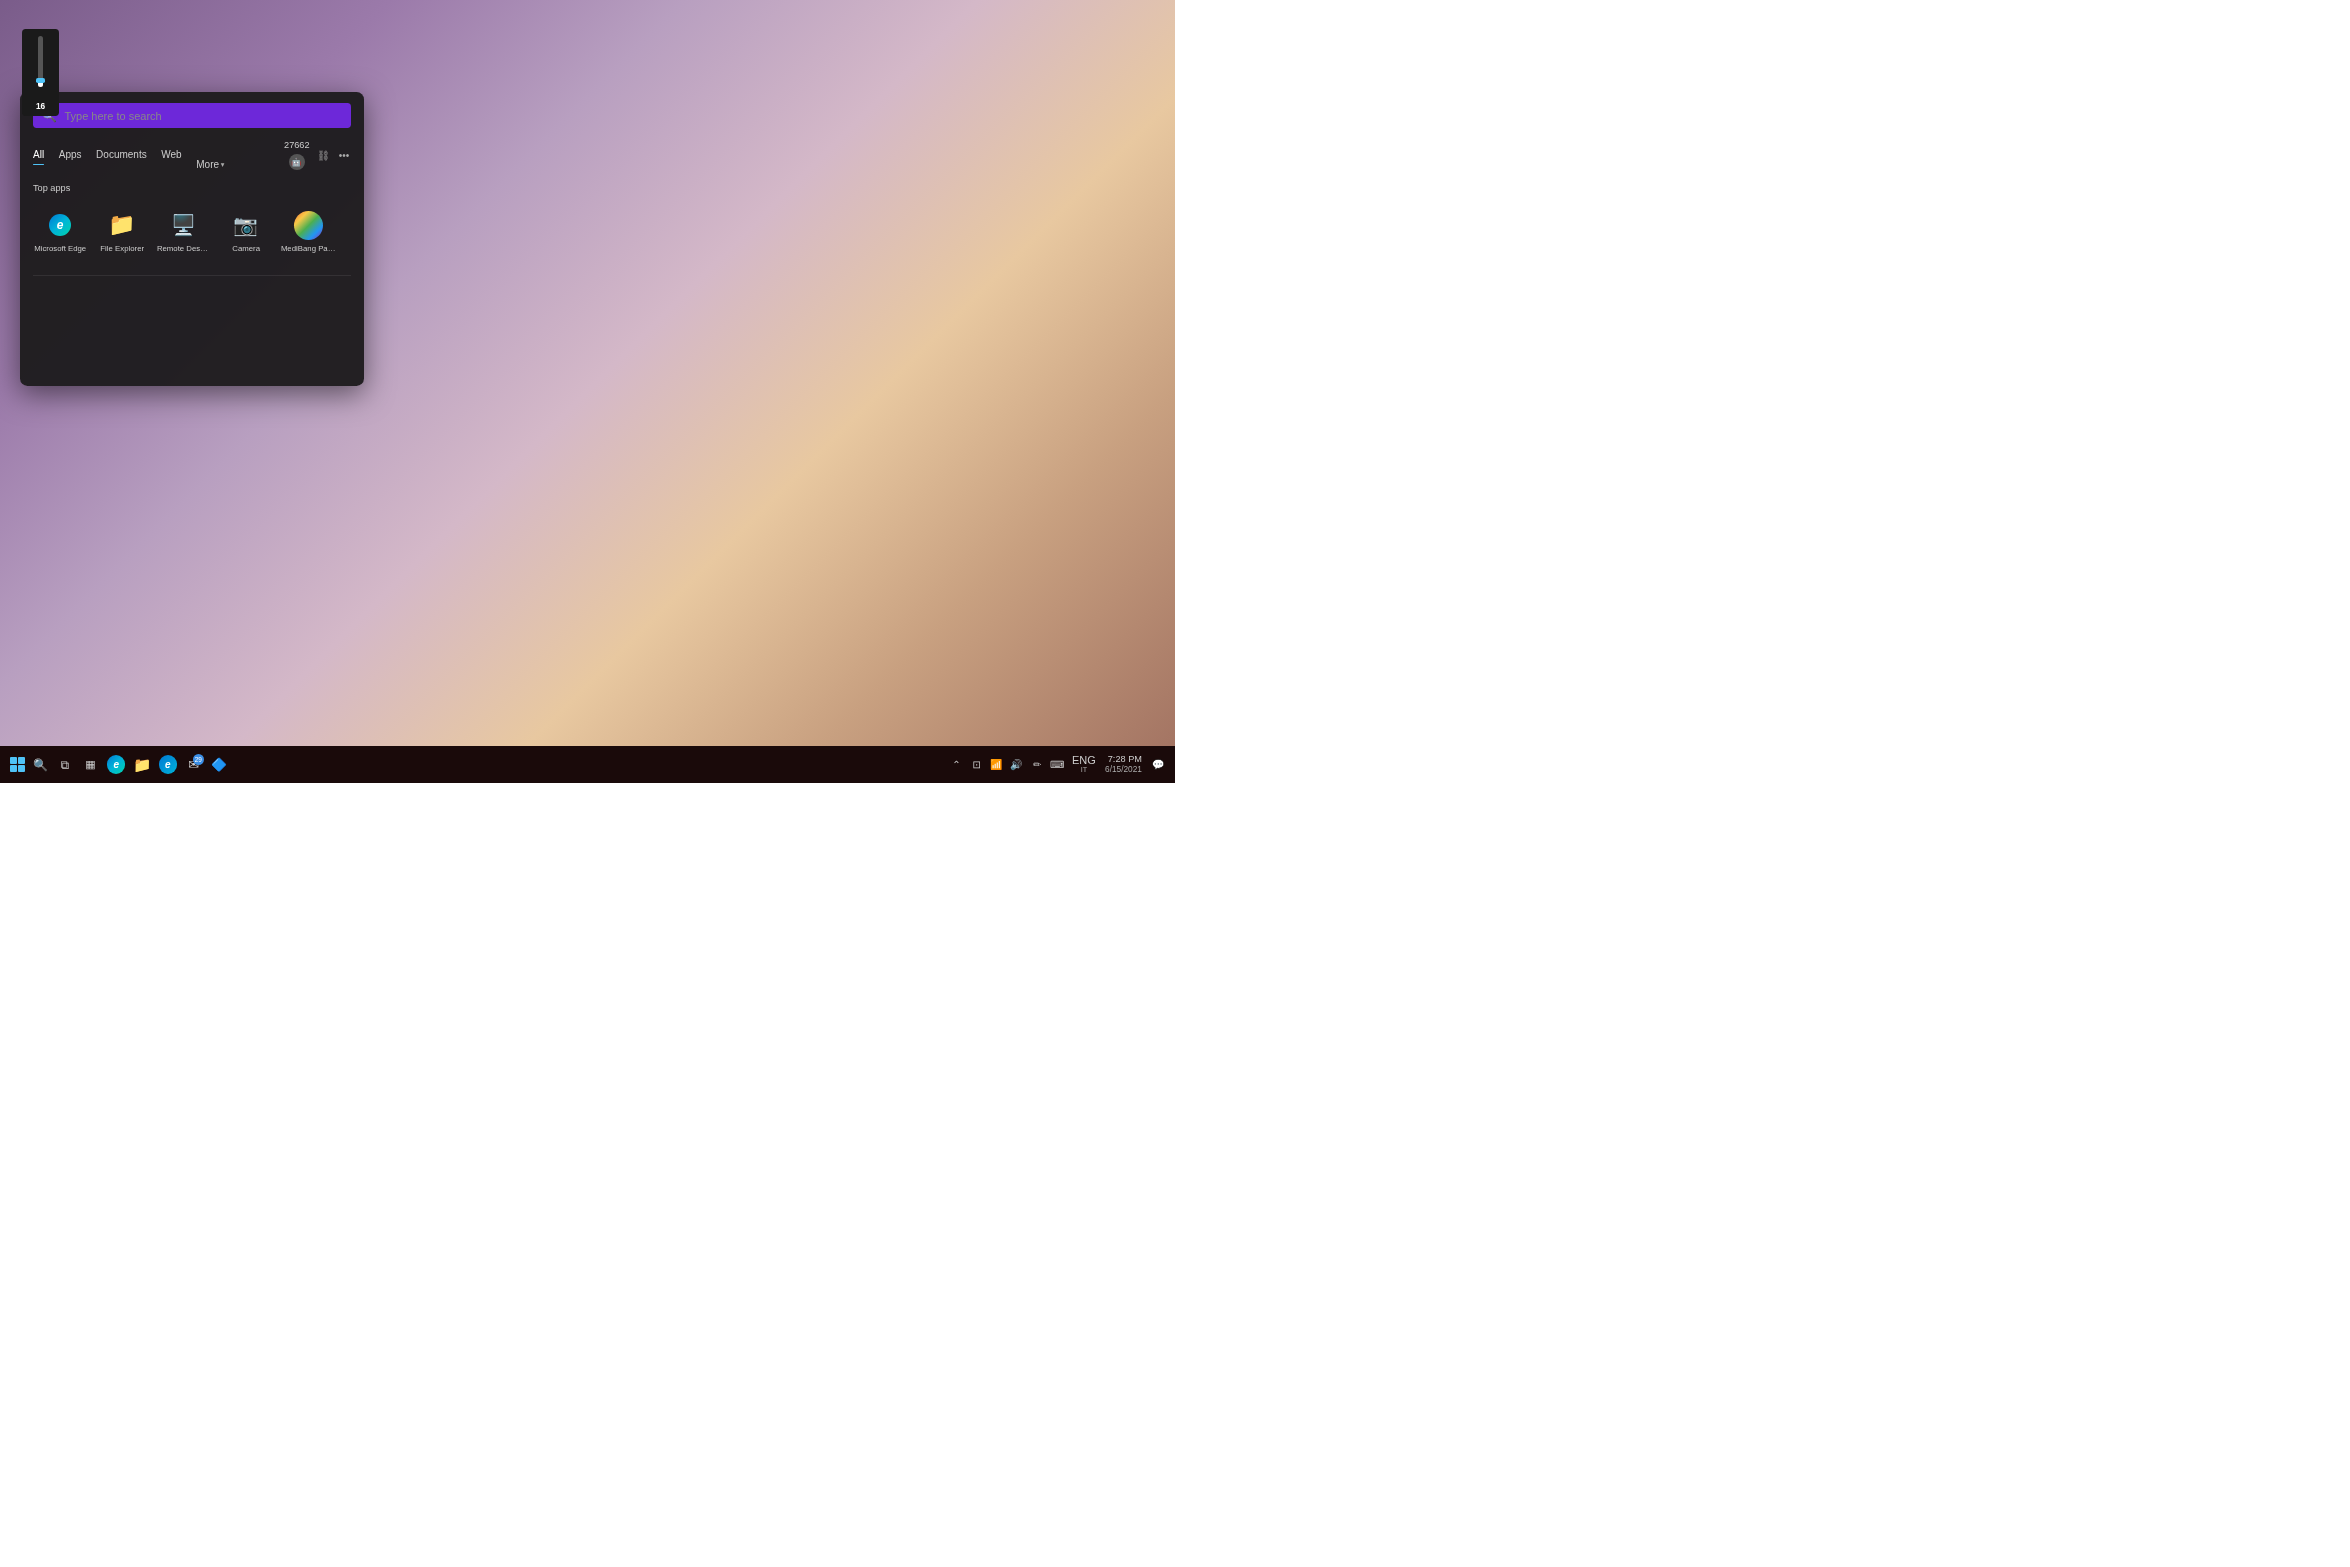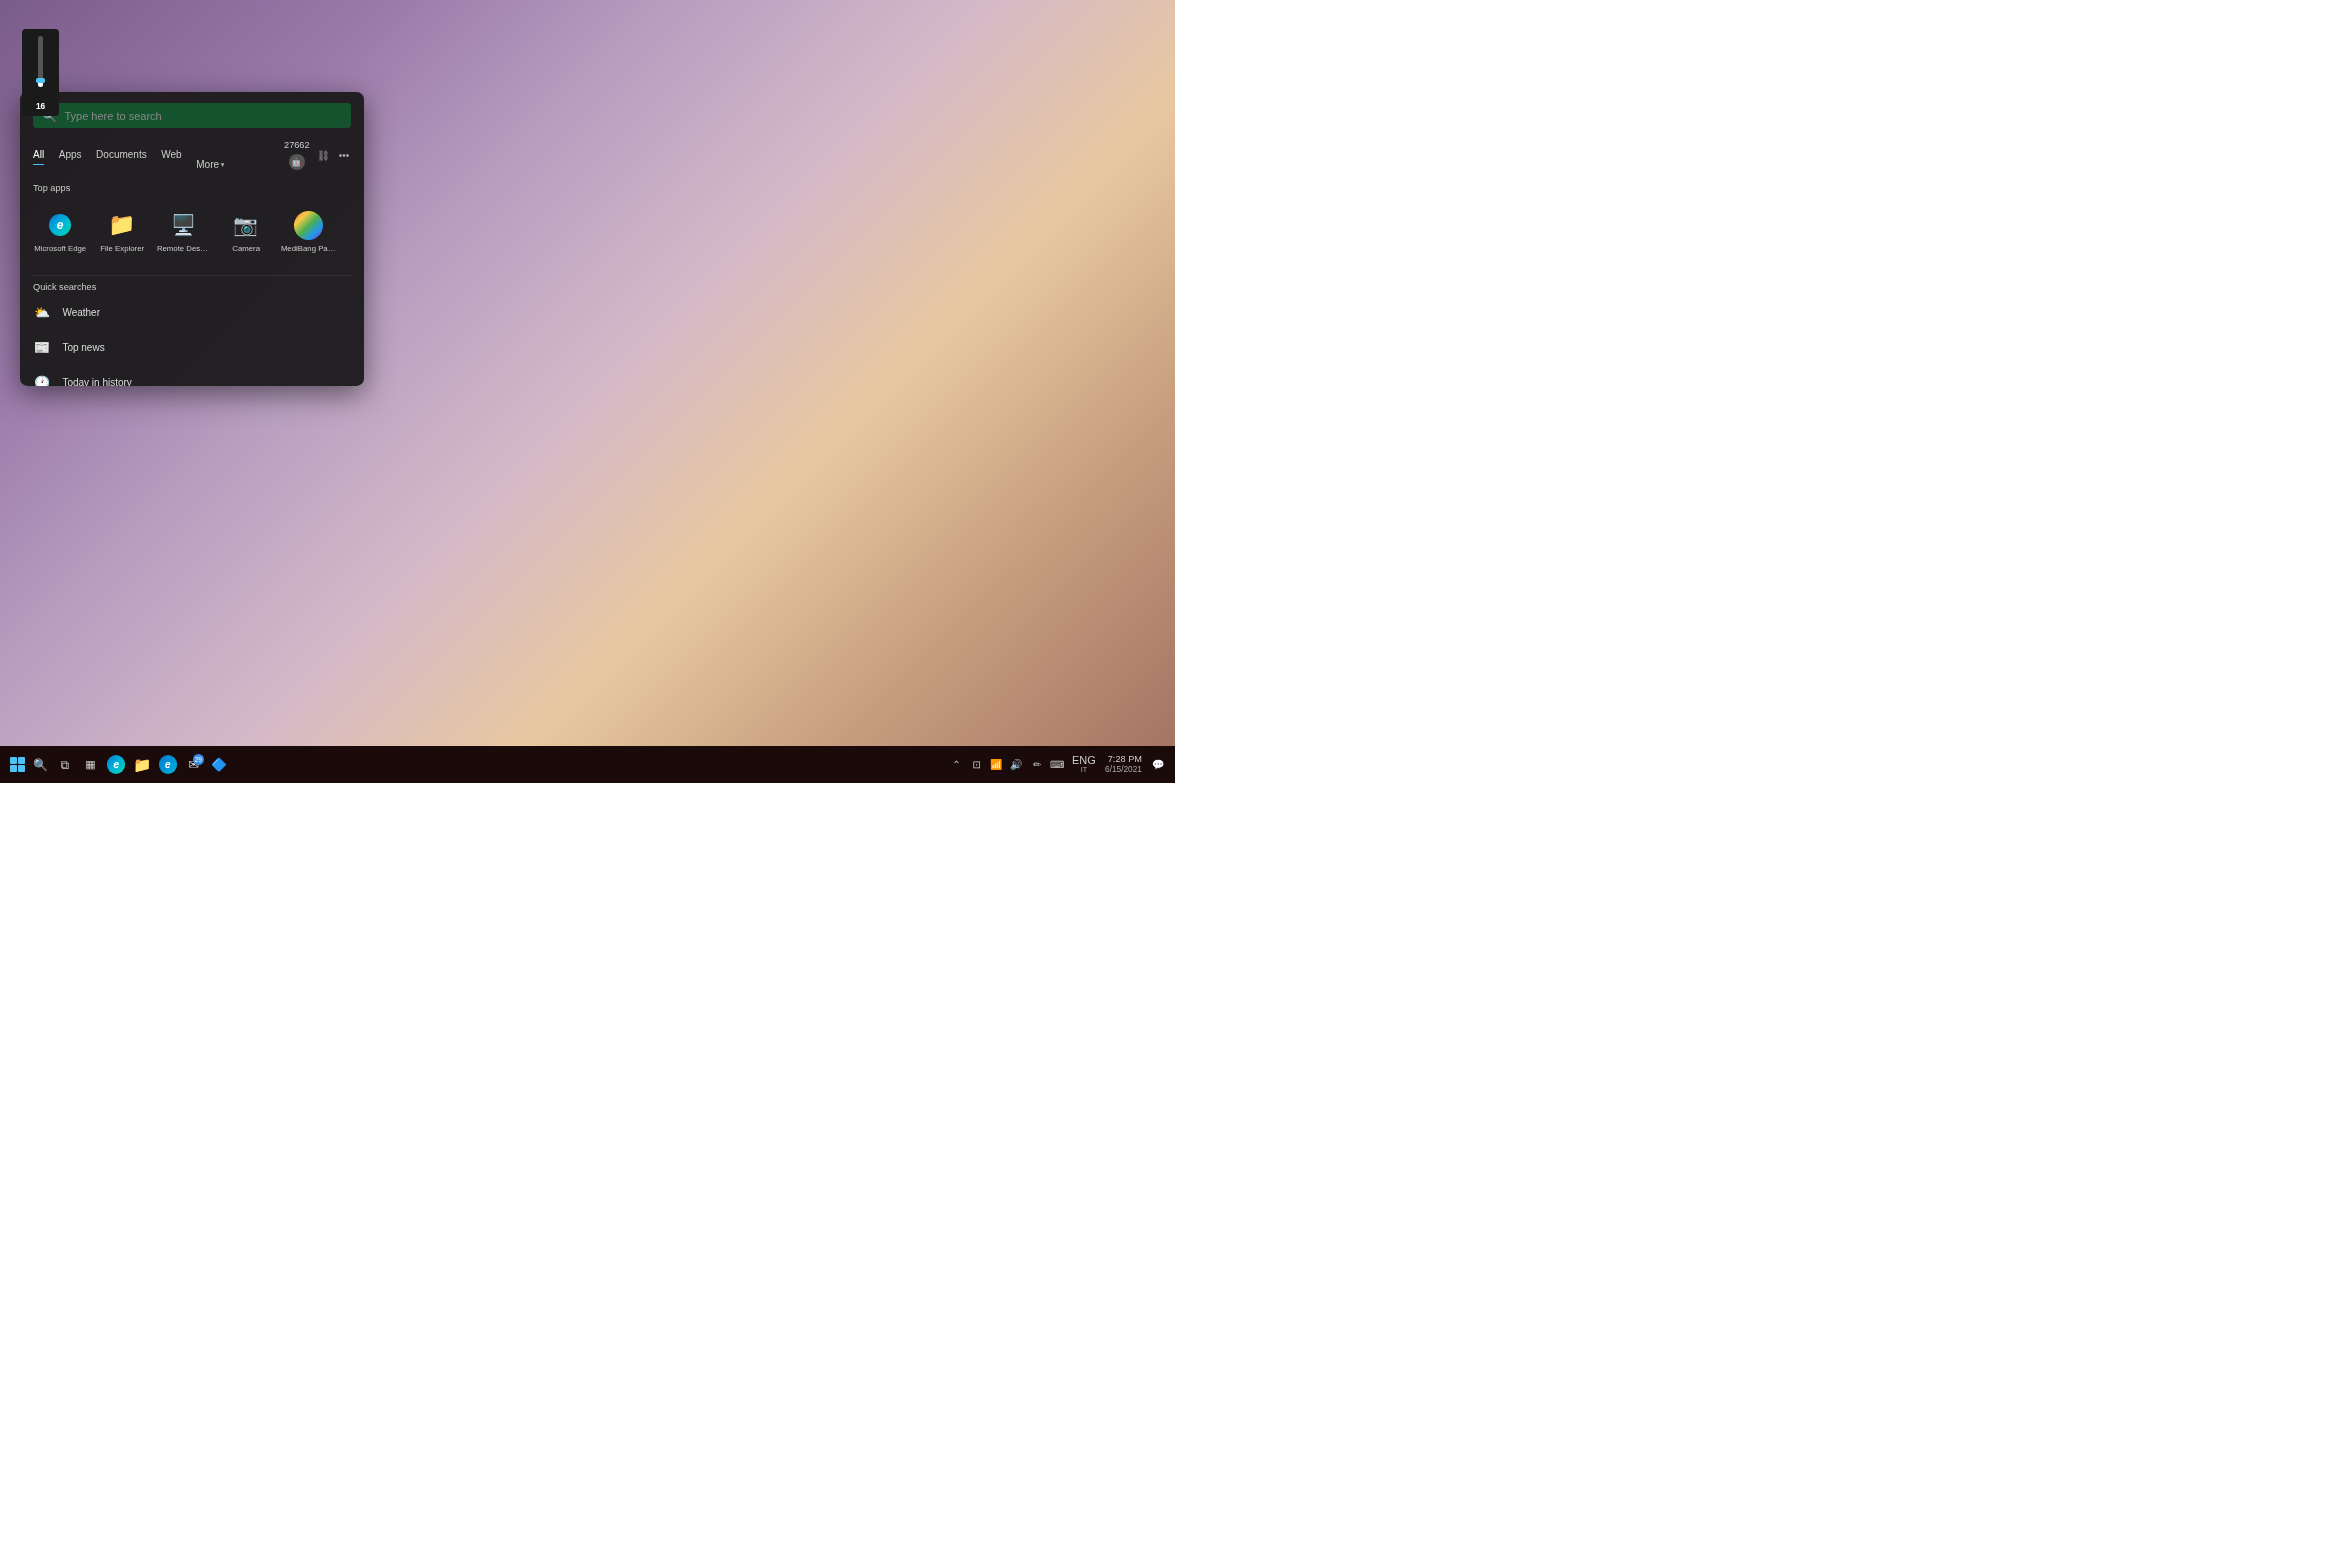--- a/index.html
+++ b/index.html
@@ -81,21 +81,21 @@
       border-radius: 7.3px;
       overflow: hidden;
       z-index: 50;
       box-shadow: 0 7.3px 29px rgba(0,0,0,0.5);
     }
 
     .search-bar {
       display: flex;
       align-items: center;
       margin: 11px 13px 7.3px 13px;
-      background: #14532d;
+      background: #6d28d9;
       border-radius: 3.7px;
       padding: 5.5px 9.2px;
       gap: 7.3px;
     }
 
     .search-icon-wrap {
       color: #aaa;
       font-size: 12px;
     }
 
@@ -539,44 +539,20 @@
         <div class="app-icon">
           <div class="medibang-icon"></div>
         </div>
         <div class="app-label">MediBang Paint Pro</div>
       </div>
 
     </div>
 
     <div class="divider"></div>
 
-    <div class="quick-searches">
-      <div class="section-title" style="padding-left:0; padding-bottom:3.7px;">Quick searches</div>
-
-      <div class="qs-item">
-        <div class="qs-icon">⛅</div>
-        <div class="qs-label">Weather</div>
-      </div>
-
-      <div class="qs-item">
-        <div class="qs-icon">📰</div>
-        <div class="qs-label">Top news</div>
-      </div>
-
-      <div class="qs-item">
-        <div class="qs-icon">🕐</div>
-        <div class="qs-label">Today in history</div>
-      </div>
-
-      <div class="qs-item">
-        
-        
-      </div>
-
-    </div>
 
   </div>
 
   <div class="taskbar">
 
     <div class="taskbar-start">
       <div class="win-logo">
         <div style="background:#4fc3f7;"></div>
         <div style="background:#4fc3f7;"></div>
         <div style="background:#4fc3f7;"></div>

